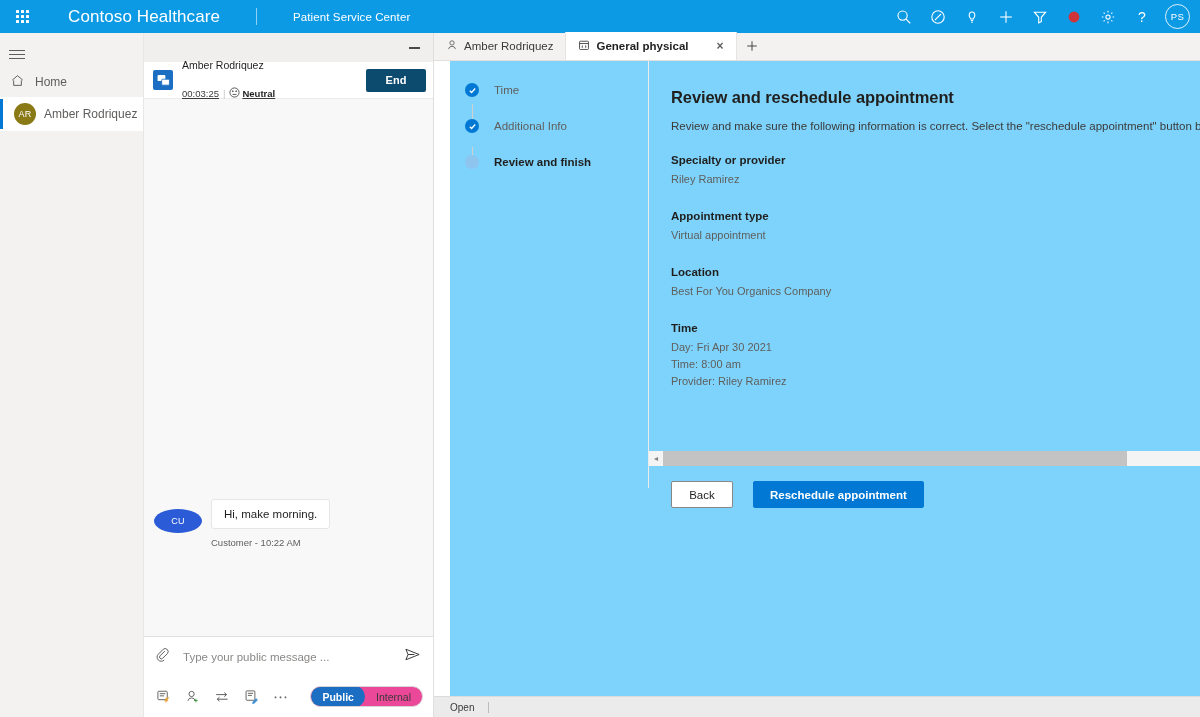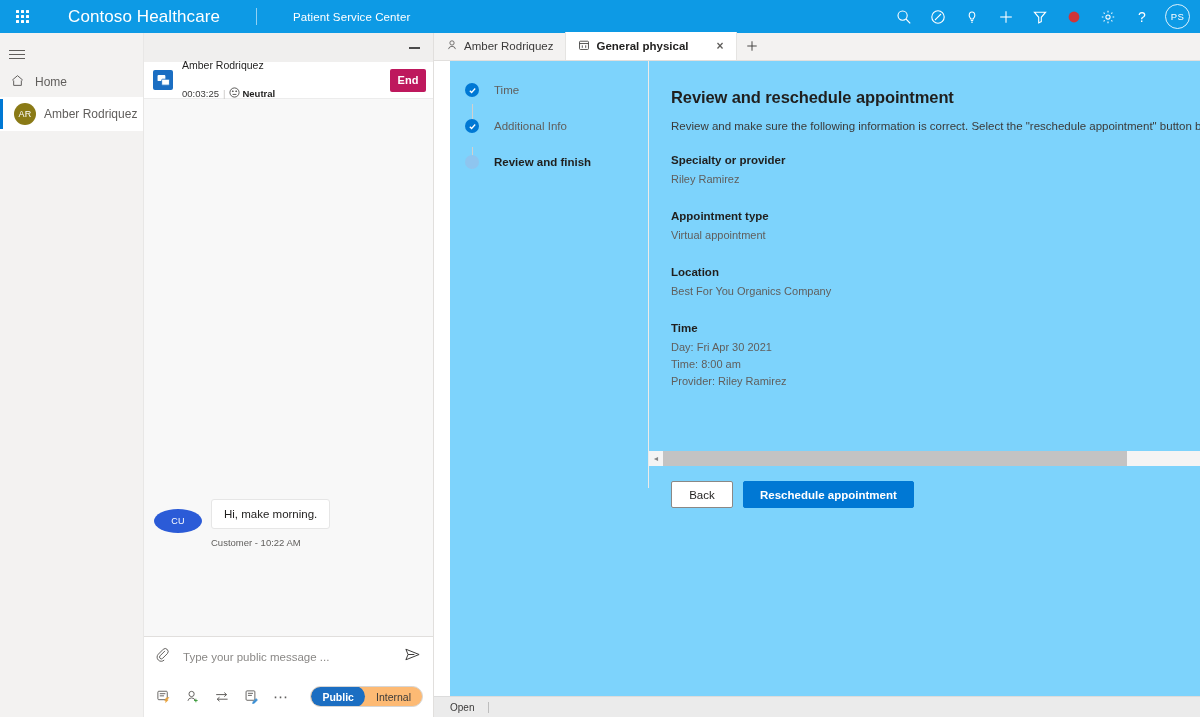--- a/index.html
+++ b/index.html
@@ -71,26 +71,26 @@
   }
   .convo-top { height: 29px; background: #f0efee; display: flex; align-items: center; justify-content: flex-end; padding-right: 13px; }
   .min-dash { width: 11px; height: 1px; background: #4a4a4a; box-shadow: 0 1px 0 #4a4a4a; cursor: pointer; }
   .convo-head {
     height: 37px; background: #fff; border-bottom: 1px solid #ececec;
     display: flex; align-items: center; padding: 0 7px 0 9px;
   }
   .chat-glyph { width: 20px; height: 20px; border-radius: 2px; background: #1b6ec2; display:flex; align-items:center; justify-content:center; }
   .convo-meta { padding-left: 9px; line-height: 1.25; flex: 1; }
   .convo-name { font-size: 10.5px; color: #201f1e; }
-  .convo-sub { font-size: 9.5px; color: #3b3a39; display: flex; align-items: center; gap: 4px; margin-top: 15px; }
+  .convo-sub { font-size: 9.5px; color: #3b3a39; display: flex; align-items: center; gap: 4px; margin-top: 15px; text-decoration: underline; }
   .convo-sub .bar { color: #c8c6c4; }
   .sentiment { display: flex; align-items: center; gap: 2px; font-weight: bold; color: #201f1e; }
   .end-btn {
-    background: #be185d; color: #fff; font-size: 11px; font-weight: bold;
-    border: none; border-radius: 2px; width: 36px; height: 23px; cursor: pointer;
+    background: #0c4a6e; color: #fff; font-size: 11px; font-weight: bold;
+    border: none; border-radius: 2px; width: 60px; height: 23px; cursor: pointer;
     font-family: inherit;
   }
   .chat-scroll { flex: 1; position: relative; }
   .msg-row { position: absolute; left: 10px; bottom: 88px; display: flex; align-items: flex-start; }
   .msg-avatar {
     width: 48px; height: 24px; border-radius: 50%; background: #2b5bd7; color: #fff;
     font-size: 9px; display: flex; align-items: center; justify-content: center; letter-spacing: .3px;
     margin-top: 10px;
   }
   .msg-col { padding-left: 9px; }
@@ -104,21 +104,21 @@
   .composer-input input {
     flex: 1; border: none; outline: none; font-size: 11.5px; color: #201f1e;
     font-family: inherit; padding-left: 13px; background: transparent;
   }
   .composer-input input::placeholder { color: #8a8886; }
   .composer-tools { height: 41px; display: flex; align-items: center; padding: 0 10px 0 12px; gap: 14px; }
   .ctool { cursor: pointer; display: flex; align-items: center; color: #3b3a39; }
   .dots { font-size: 15px; color: #605e5c; letter-spacing: 1px; line-height: 0; }
   .pubtoggle {
     margin-left: auto; display: flex; align-items: center; border-radius: 11px;
-    border: 1px solid #d6d6d6; background: #fdba74; height: 21px; overflow: hidden; cursor: pointer;
+    border: 1px solid #d6d6d6; background: #ec4899; height: 21px; overflow: hidden; cursor: pointer;
   }
   .pubtoggle .seg { font-size: 10.5px; padding: 0 11px; height: 100%; display: flex; align-items: center; color: #3b3a39; }
   .pubtoggle .seg.on { background: #1b6ec2; color: #fff; border-radius: 11px; font-weight: bold; height: 21px; }
 
   
   .tabstrip {
     position: absolute; top: 33px; left: 434px; width: 766px; height: 28px;
     background: #f3f2f1; display: flex; align-items: flex-end;
     border-bottom: 1px solid #e1dfdd;
   }
@@ -158,21 +158,21 @@
   .f-value { font-size: 11px; color: #605e5c; margin-top: 5px; line-height: 1.55; }
 
   .hscroll {
     position: absolute; left: 199px; top: 390px; width: 567px; height: 15px;
     background: #f4f4f4; display: flex; align-items: center;
   }
   .hs-arrow { width: 14px; display: flex; align-items: center; justify-content: center; color: #858585; font-size: 7px; cursor: pointer; }
   .hs-track { flex: 1; height: 15px; position: relative; }
   .hs-thumb { position: absolute; left: 0; top: 0; height: 15px; width: 86%; background: #c3c3c3; cursor: pointer; }
 
-  .actions { position: absolute; left: 221px; top: 420px; display: flex; gap: 10px; }
+  .actions { position: absolute; left: 221px; top: 420px; display: flex; gap: 20px; }
   .btn {
     height: 27px; font-size: 11.5px; border-radius: 2px; cursor: pointer;
     font-family: inherit; padding: 0 16px;
   }
   .btn-secondary { background: #fff; border: 1px solid #8a8886; color: #201f1e; min-width: 62px; }
   .btn-primary { background: #0078d4; border: 1px solid #0078d4; color: #fff; font-weight: bold; }
 
   
   .statusbar {
     position: absolute; left: 434px; bottom: 0; width: 918px; height: 21px;

